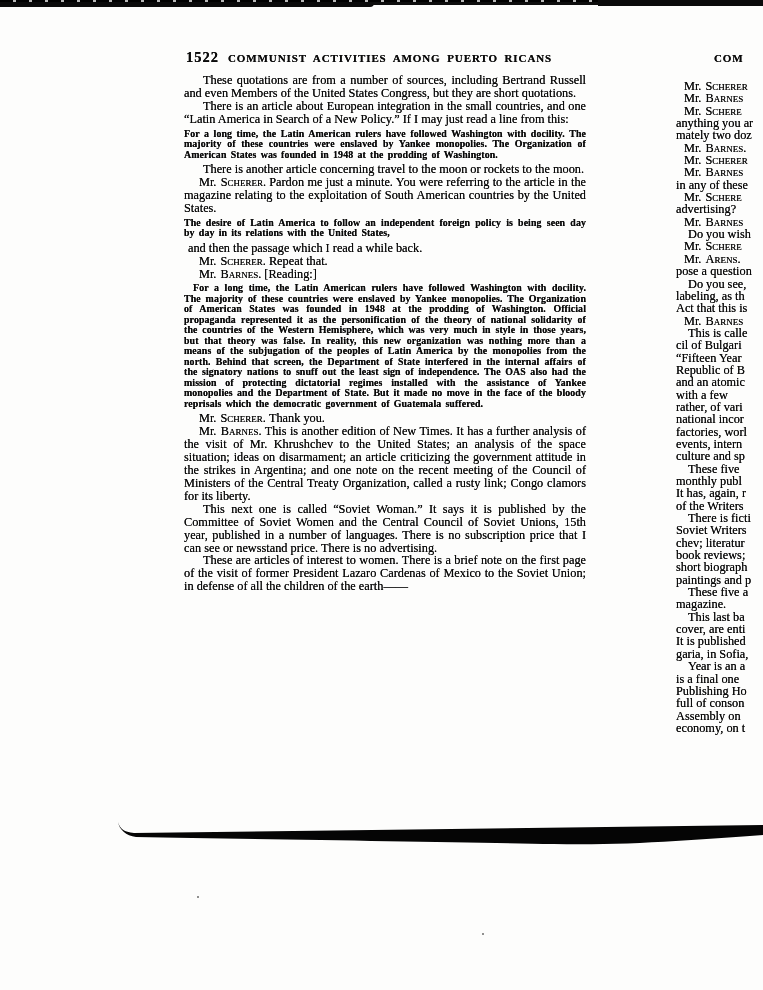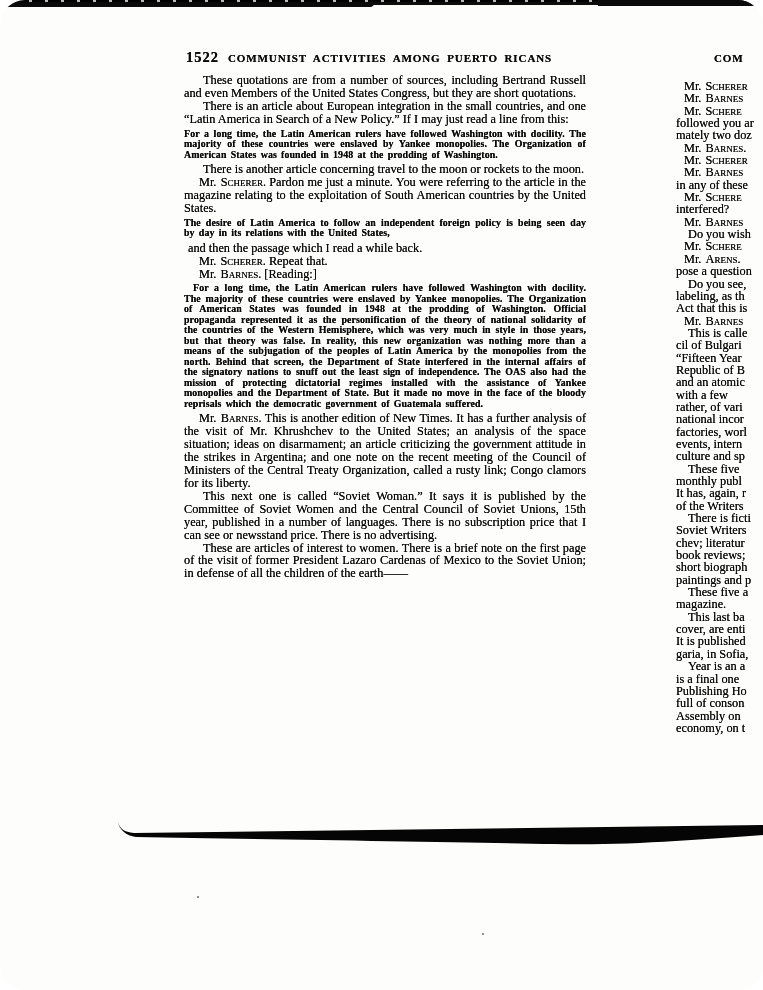--- a/index.html
+++ b/index.html
@@ -1,20 +1,19 @@
 <!DOCTYPE html>
 <html><head>
 <meta charset="utf-8">
 <style>
   html,body{margin:0;padding:0;background:#ffffff;}
   .scan{
     position:relative;width:763px;height:990px;overflow:hidden;
     background:#fdfdfc;color:#0b0b0b;
     font-family:"Liberation Serif","DejaVu Serif",serif;
-    border-radius:25px;
   }
   
   .edge-top-a{position:absolute;left:0;top:0;width:763px;height:2px;
     background:repeating-linear-gradient(90deg,#000 0 13px,#b9b9b9 13px 16px);}
   .edge-top-b{position:absolute;left:0;top:2px;width:374px;height:5px;background:#0a0a0a;border-radius:0 0 4px 0;}
   .edge-top-c{position:absolute;left:370px;top:2px;width:393px;height:3px;background:#0d0d0d;}
   .edge-top-d{position:absolute;left:598px;top:0;width:165px;height:6px;background:#0a0a0a;}
   
   .pagenum{position:absolute;left:186px;top:49px;font-size:14.5px;font-weight:bold;letter-spacing:1px;
     text-shadow:0 0 .6px rgba(0,0,0,.9);}
@@ -62,36 +61,37 @@
       <p class="para"><span class="sp-prefix"></span><span class="sp-name"></span><span class="ptext">These quotations are from a number of sources, including Bertrand Russell and even Members of the United States Congress, but they are short quotations.</span></p>
       <p class="para"><span class="sp-prefix"></span><span class="sp-name"></span><span class="ptext">There is an article about European integration in the small countries, and one “Latin America in Search of a New Policy.” If I may just read a line from this:</span></p>
       <p class="quote">For a long time, the Latin American rulers have followed Washington with docility. The majority of these countries were enslaved by Yankee monopolies. The Organization of American States was founded in 1948 at the prodding of Washington.</p>
       <p class="para"><span class="sp-prefix"></span><span class="sp-name"></span><span class="ptext">There is another article concerning travel to the moon or rockets to the moon.</span></p>
       <p class="para"><span class="sp-prefix">Mr. </span><span class="sp-name">Scherer.</span><span class="ptext">Pardon me just a minute. You were referring to the article in the magazine relating to the exploitation of South American countries by the United States.</span></p>
       <p class="quote">The desire of Latin America to follow an independent foreign policy is being seen day by day in its relations with the United States,</p>
       <p class="para noindent"><span class="sp-prefix"></span><span class="sp-name"></span><span class="ptext">and then the passage which I read a while back.</span></p>
       <p class="para"><span class="sp-prefix">Mr. </span><span class="sp-name">Scherer.</span><span class="ptext">Repeat that.</span></p>
       <p class="para"><span class="sp-prefix">Mr. </span><span class="sp-name">Barnes.</span><span class="ptext">[Reading:]</span></p>
       <p class="quote indent">For a long time, the Latin American rulers have followed Washington with docility. The majority of these countries were enslaved by Yankee monopolies. The Organization of American States was founded in 1948 at the prodding of Washington. Official propaganda represented it as the personification of the theory of national solidarity of the countries of the Western Hemisphere, which was very much in style in those years, but that theory was false. In reality, this new organization was nothing more than a means of the subjugation of the peoples of Latin America by the monopolies from the north. Behind that screen, the Department of State interfered in the internal affairs of the signatory nations to snuff out the least sign of independence. The OAS also had the mission of protecting dictatorial regimes installed with the assistance of Yankee monopolies and the Department of State. But it made no move in the face of the bloody reprisals which the democratic government of Guatemala suffered.</p>
+      <p class="para"><span class="sp-prefix">Mr. </span><span class="sp-name">Scherer.</span><span class="ptext">Thank you.</span></p>
       <p class="para"><span class="sp-prefix">Mr. </span><span class="sp-name">Barnes.</span><span class="ptext">This is another edition of New Times. It has a further analysis of the visit of Mr. Khrushchev to the United States; an analysis of the space situation; ideas on disarmament; an article criticizing the government attitude in the strikes in Argentina; and one note on the recent meeting of the Council of Ministers of the Central Treaty Organization, called a rusty link; Congo clamors for its liberty.</span></p>
       <p class="para"><span class="sp-prefix"></span><span class="sp-name"></span><span class="ptext">This next one is called “Soviet Woman.” It says it is published by the Committee of Soviet Women and the Central Council of Soviet Unions, 15th year, published in a number of languages. There is no subscription price that I can see or newsstand price. There is no advertising.</span></p>
       <p class="para"><span class="sp-prefix"></span><span class="sp-name"></span><span class="ptext">These are articles of interest to women. There is a brief note on the first page of the visit of former President Lazaro Cardenas of Mexico to the Soviet Union; in defense of all the children of the earth——</span></p>
     </div>
   <div class="col-right" id="rightCol">
       <div class="rline ind"><span class="sp-prefix">Mr. </span><span class="sp-name">Scherer</span><span class="ltext"></span></div>
       <div class="rline ind"><span class="sp-prefix">Mr. </span><span class="sp-name">Barnes</span><span class="ltext"></span></div>
       <div class="rline ind"><span class="sp-prefix">Mr. </span><span class="sp-name">Schere</span><span class="ltext"></span></div>
-      <div class="rline"><span class="sp-prefix"></span><span class="sp-name"></span><span class="ltext">followed you ar</span></div>
+      <div class="rline"><span class="sp-prefix"></span><span class="sp-name"></span><span class="ltext">anything you ar</span></div>
       <div class="rline"><span class="sp-prefix"></span><span class="sp-name"></span><span class="ltext">mately two doz</span></div>
       <div class="rline ind"><span class="sp-prefix">Mr. </span><span class="sp-name">Barnes.</span><span class="ltext"></span></div>
       <div class="rline ind"><span class="sp-prefix">Mr. </span><span class="sp-name">Scherer</span><span class="ltext"></span></div>
       <div class="rline ind"><span class="sp-prefix">Mr. </span><span class="sp-name">Barnes</span><span class="ltext"></span></div>
       <div class="rline"><span class="sp-prefix"></span><span class="sp-name"></span><span class="ltext">in any of these</span></div>
       <div class="rline ind"><span class="sp-prefix">Mr. </span><span class="sp-name">Schere</span><span class="ltext"></span></div>
-      <div class="rline"><span class="sp-prefix"></span><span class="sp-name"></span><span class="ltext">interfered?</span></div>
+      <div class="rline"><span class="sp-prefix"></span><span class="sp-name"></span><span class="ltext">advertising?</span></div>
       <div class="rline ind"><span class="sp-prefix">Mr. </span><span class="sp-name">Barnes</span><span class="ltext"></span></div>
       <div class="rline ind"><span class="sp-prefix"></span><span class="sp-name"></span><span class="ltext">Do you wish</span></div>
       <div class="rline ind"><span class="sp-prefix">Mr. </span><span class="sp-name">Schere</span><span class="ltext"></span></div>
       <div class="rline ind"><span class="sp-prefix">Mr. </span><span class="sp-name">Arens.</span><span class="ltext"></span></div>
       <div class="rline"><span class="sp-prefix"></span><span class="sp-name"></span><span class="ltext">pose a question</span></div>
       <div class="rline ind"><span class="sp-prefix"></span><span class="sp-name"></span><span class="ltext">Do you see,</span></div>
       <div class="rline"><span class="sp-prefix"></span><span class="sp-name"></span><span class="ltext">labeling, as th</span></div>
       <div class="rline"><span class="sp-prefix"></span><span class="sp-name"></span><span class="ltext">Act that this is</span></div>
       <div class="rline ind"><span class="sp-prefix">Mr. </span><span class="sp-name">Barnes</span><span class="ltext"></span></div>
       <div class="rline ind"><span class="sp-prefix"></span><span class="sp-name"></span><span class="ltext">This is calle</span></div>

